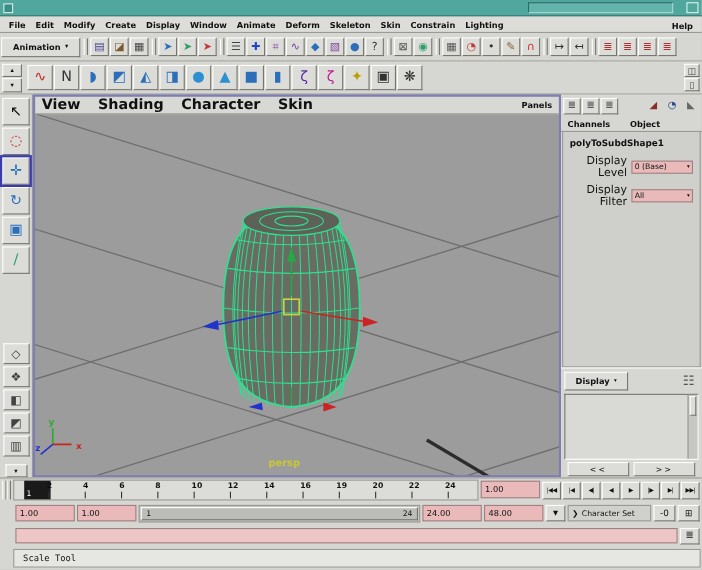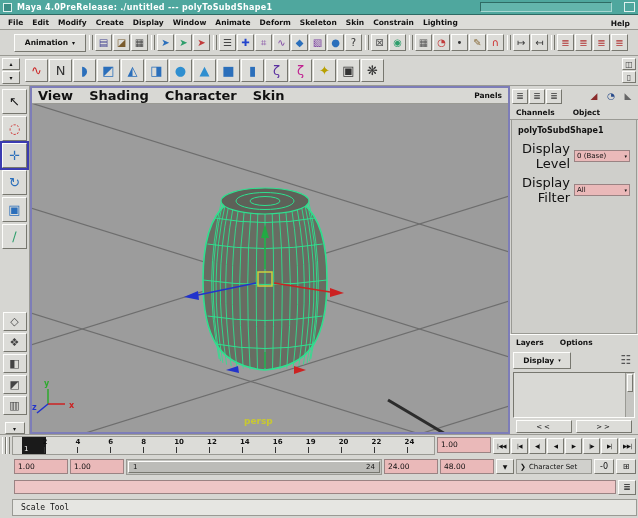--- a/index.html
+++ b/index.html
@@ -11,21 +11,21 @@
   #titlebar{position:absolute;left:0;top:0;width:638px;height:15px;background:#4fa79e;display:flex;align-items:center;padding:0 3px;border-bottom:1px solid #2e6b64}
   #title-icon{width:9px;height:9px;background:#3c8d85;border:1px solid #dff1ee;margin-right:5px;display:inline-block}
   #title-text{color:#fff;font-weight:bold;font-size:8px;letter-spacing:.3px;white-space:nowrap}
   #title-field{position:absolute;left:480px;top:2px;width:132px;height:10px;background:#63b5ac;border-top:1px solid #2e6b64;border-left:1px solid #2e6b64;border-right:1px solid #a8d8d2;border-bottom:1px solid #a8d8d2}
   #title-max{position:absolute;right:3px;top:2px;width:11px;height:10px;background:#4fa79e;border:1px solid #dff1ee}
   
   #menubar{position:absolute;left:0;top:15px;width:638px;height:15px;background:#dcdcd8;border-bottom:1px solid #9a9a94;display:flex;align-items:center;padding-left:8px}
   .menu-item{font-weight:bold;font-size:7.5px;padding:2px 9px 2px 0;white-space:nowrap}
   #menu-help{margin-left:auto;padding-right:8px;font-weight:bold;font-size:7.5px}
   
-  #statusline{position:absolute;left:0;top:30px;width:638px;height:26px;background:#d6d6d2;border-bottom:1px solid #9a9a94;display:flex;align-items:center;padding-left:14px}
+  #statusline{position:absolute;left:0;top:30px;width:638px;height:26px;background:#d6d6d2;border-bottom:1px solid #9a9a94;display:flex;align-items:center;padding-left:1px}
   #mode-select{width:72px;height:18px;display:flex;align-items:center;justify-content:center;gap:4px;font-size:7.5px;font-weight:bold}
   #mode-select .arr{font-size:6px}
   .sicon{width:17px;height:17px;display:flex;align-items:center;justify-content:center;font-size:10px;line-height:1;margin-left:1px}
   .tsep{width:7px;height:17px;margin-left:1px;position:relative}
   .tsep:before{content:"";position:absolute;left:2px;top:1px;width:2px;height:15px;border-left:1px solid #fdfdfb;border-right:1px solid #77776f}
   
   #shelf{position:absolute;left:0;top:56px;width:638px;height:30px;background:#d6d6d2;border-bottom:1px solid #9a9a94;display:flex;align-items:center;padding-left:2px}
   #shelf-tabs{width:18px;height:26px;display:flex;flex-direction:column;gap:1px;margin-right:4px}
   #shelf-tabs .stab{flex:1;display:flex;align-items:center;justify-content:center;font-size:6px}
   .shicon{width:23px;height:23px;display:flex;align-items:center;justify-content:center;font-size:13px;line-height:1;margin-left:1px;background:#dcdcd8}
@@ -48,21 +48,21 @@
   
   #rightpanel{position:absolute;left:510px;top:0;width:128px;height:348px;background:#d6d6d2;display:flex;flex-direction:column}
   #cbicons{height:20px;display:flex;align-items:center;padding:1px 2px;gap:1px}
   .cbi{width:16px;height:15px;display:flex;align-items:center;justify-content:center;font-size:9px}
   #cbicons .spacer{flex:1}
   #cbmenu{height:14px;display:flex;align-items:center;padding-left:6px;gap:18px;border-bottom:1px solid #9a9a94}
   .cbmenu-item{font-weight:bold;font-size:7.5px}
   #cbbody{flex:1;background:#cfcfcb;border:1px solid #9a9a94;border-top:none;margin:0 1px;padding-top:4px}
   #node-name{font-weight:bold;font-size:8px;padding:2px 0 6px 6px}
   .attr-row{display:flex;align-items:center;margin-bottom:4px}
-  .attr-label{width:62px;text-align:right;font-size:13px;padding-right:4px}
+  .attr-label{width:62px;text-align:right;font-size:10px;padding-right:4px}
   .attr-value{width:56px;height:12px;background:#eab9b9;border:1px solid #9a8383;font-size:7px;display:flex;align-items:center;padding:0 2px;white-space:nowrap}
   .attr-value .dd{margin-left:auto;font-size:5px}
   
   #layers{height:100px;border-top:1px solid #fdfdfb;display:flex;flex-direction:column}
   #lmenu{height:14px;display:flex;align-items:center;gap:16px;padding-left:6px}
   .lmenu-item{font-weight:bold;font-size:7.5px}
   #lrow{height:22px;display:flex;align-items:center;padding:1px 3px}
   #display-btn{width:58px;height:17px;display:flex;align-items:center;justify-content:center;gap:4px;font-weight:bold;font-size:7.5px}
   #display-btn .arr{font-size:5px}
   #layer-stack{margin-left:auto;font-size:12px;color:#555;width:18px;text-align:center}
@@ -96,21 +96,20 @@
   #cmdline{flex:1;height:14px;background:#eec6c6;border:1px solid #9a8383;font-size:7.5px;font-family:"DejaVu Sans Mono",monospace;border-radius:0;outline:none;padding:0 4px}
   #script-btn{width:18px;height:15px;display:flex;align-items:center;justify-content:center;font-size:9px}
   #helprow{position:absolute;left:0;top:497px;width:638px;height:21px;display:flex;align-items:center;background:#d6d6d2}
   #helpline{flex:1;height:17px;margin-right:1px;background:#e6e6e2;border:1px solid #9a9a94;display:flex;align-items:center;padding-left:8px;font-size:8px;font-family:"DejaVu Sans Mono",monospace}
 </style>
 </head>
 <body>
 
 <div id="titlebar">
   <span id="title-icon"></span>
-  <span id="title-text">Maya 4.0PreRelease: ./untitled --- polyToSubdShape1</span>
   <span id="title-field"></span>
   <span id="title-max"></span>
 </div>
 
 <div id="menubar">
 
 <span class="menu-item">File</span>
     <span class="menu-item">Edit</span>
     <span class="menu-item">Modify</span>
     <span class="menu-item">Create</span>
@@ -342,25 +341,20 @@
           <div class="attr-row">
             <span class="attr-label">Display Filter</span>
             <span class="attr-value">
               <span>All</span>
               <span class="dd">▾</span>
             </span>
           </div>
         </div>
     </div>
     <div id="layers">
-      <div id="lmenu">
-
-      <span class="lmenu-item">Layers</span>
-          <span class="lmenu-item">Options</span>
-        </div>
       <div id="lrow">
         <span id="display-btn" class="raised">
           <span>Display</span>
             <span class="arr">▾</span>
         </span>
         <span id="layer-stack">☷</span>
       </div>
       <div id="llist" class="sunken">
         <span class="lspace"></span>
         <span id="lscroll">

